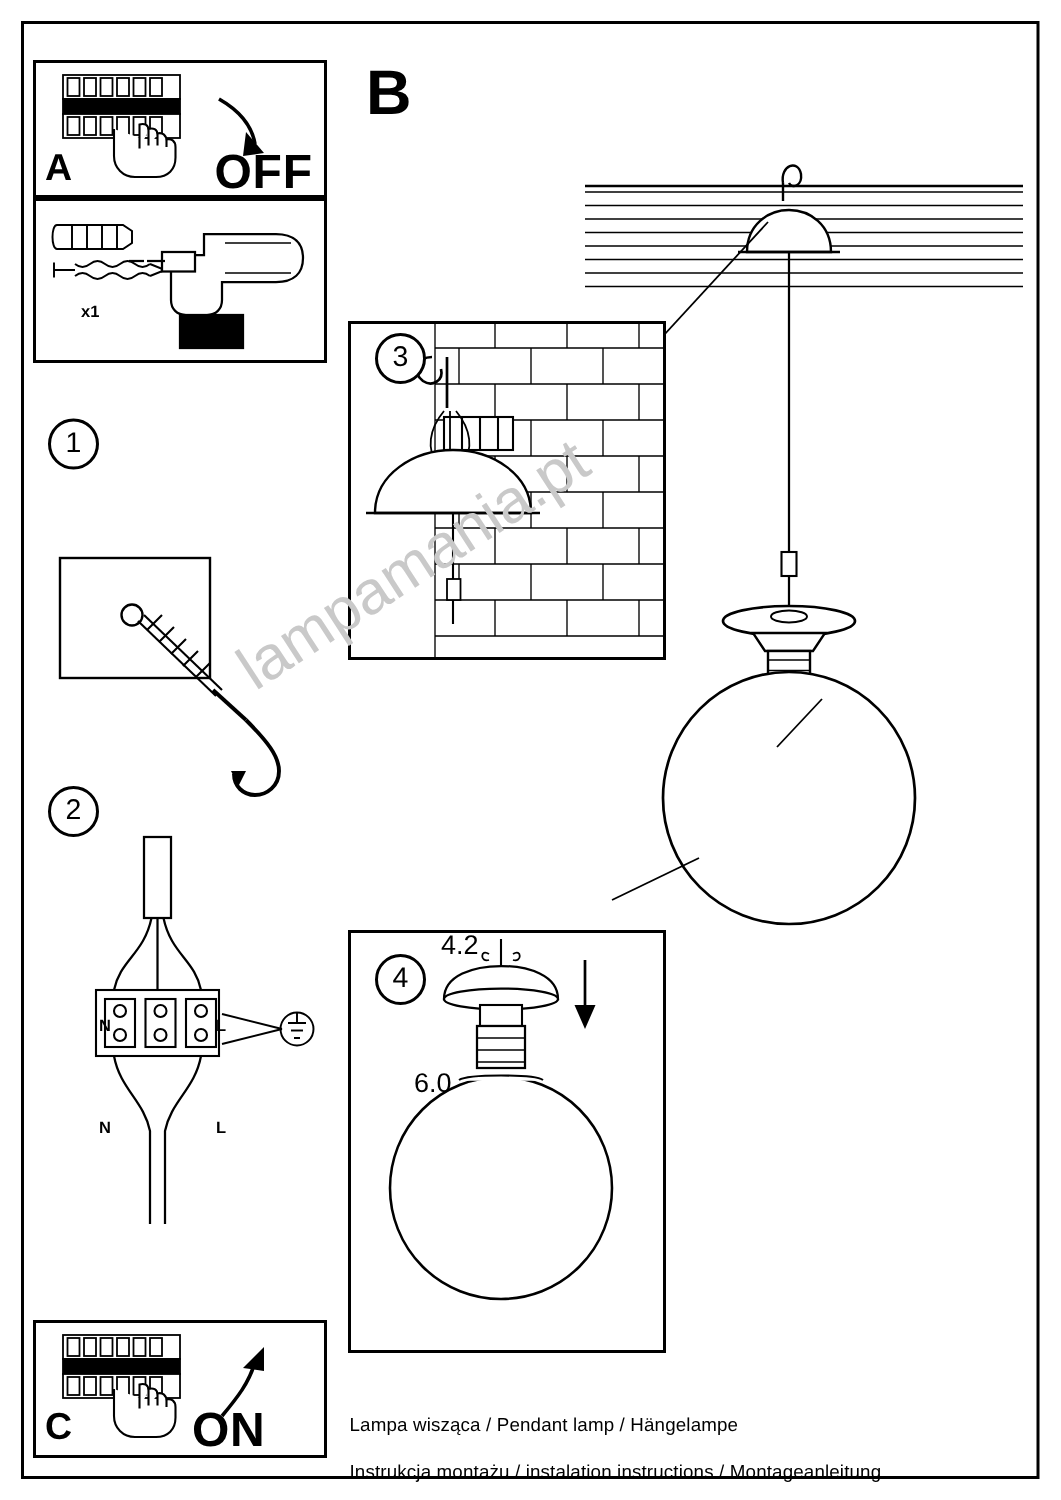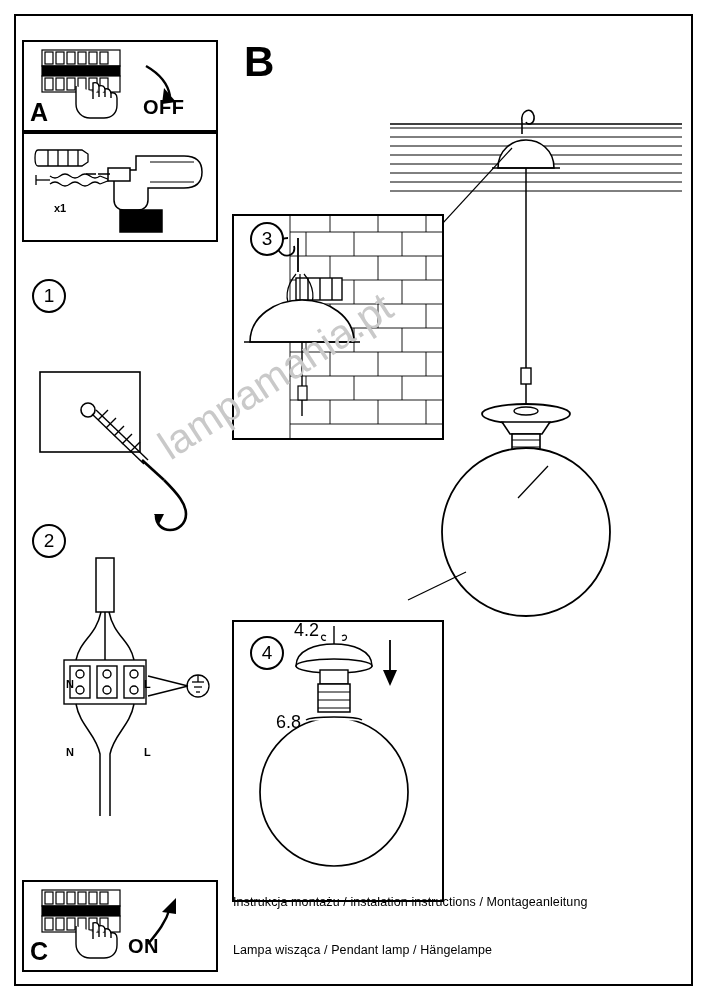--- a/index.html
+++ b/index.html
@@ -44,21 +44,21 @@
     font-weight: bold;
     font-family: "Liberation Sans", sans-serif;
   }
   .bigletter {
     position: absolute;
     font-size: 42px;
     font-weight: bold;
   }
   .caplabel {
     position: absolute;
-    font-size: 20px;
+    font-size: 32px;
     font-weight: bold;
     letter-spacing: 0.5px;
   }
   .circlenum {
     position: absolute;
     width: 34px;
     height: 34px;
     border: 2px solid #000;
     border-radius: 50%;
     box-sizing: border-box;
@@ -411,19 +411,19 @@
       <path d="M72 98 C78 94 122 94 128 98" fill="none" stroke="#000" stroke-width="1.4"></path>
 
       <g stroke="#000" fill="none" stroke-width="1.8">
         <line x1="156" y1="18" x2="156" y2="52"></line>
       </g>
       <polygon points="149,48 163,48 156,64" fill="#000"></polygon>
     </svg>
   </div>
   <div class="circlenum" style="left:250px; top:636px;">4</div>
   <div class="smalltext" style="left:294px; top:620px;">4.2</div>
-  <div class="smalltext" style="left:276px; top:712px;">6.8</div>
-
-  <div class="footer" style="left:233px; top:894px;">Instrukcja montażu / instalation instructions / Montageanleitung</div>
+  <div class="smalltext" style="left:276px; top:712px;">6.0</div>
+
+  <div class="footer" style="left:233px; top:973px;">Instrukcja montażu / instalation instructions / Montageanleitung</div>
   <div class="footer" style="left:233px; top:942px;text-align:right;">Lampa wisząca / Pendant lamp / Hängelampe</div>
 
   <div class="wm">lampamania.pt</div>
 </div>
 
 </body></html>

